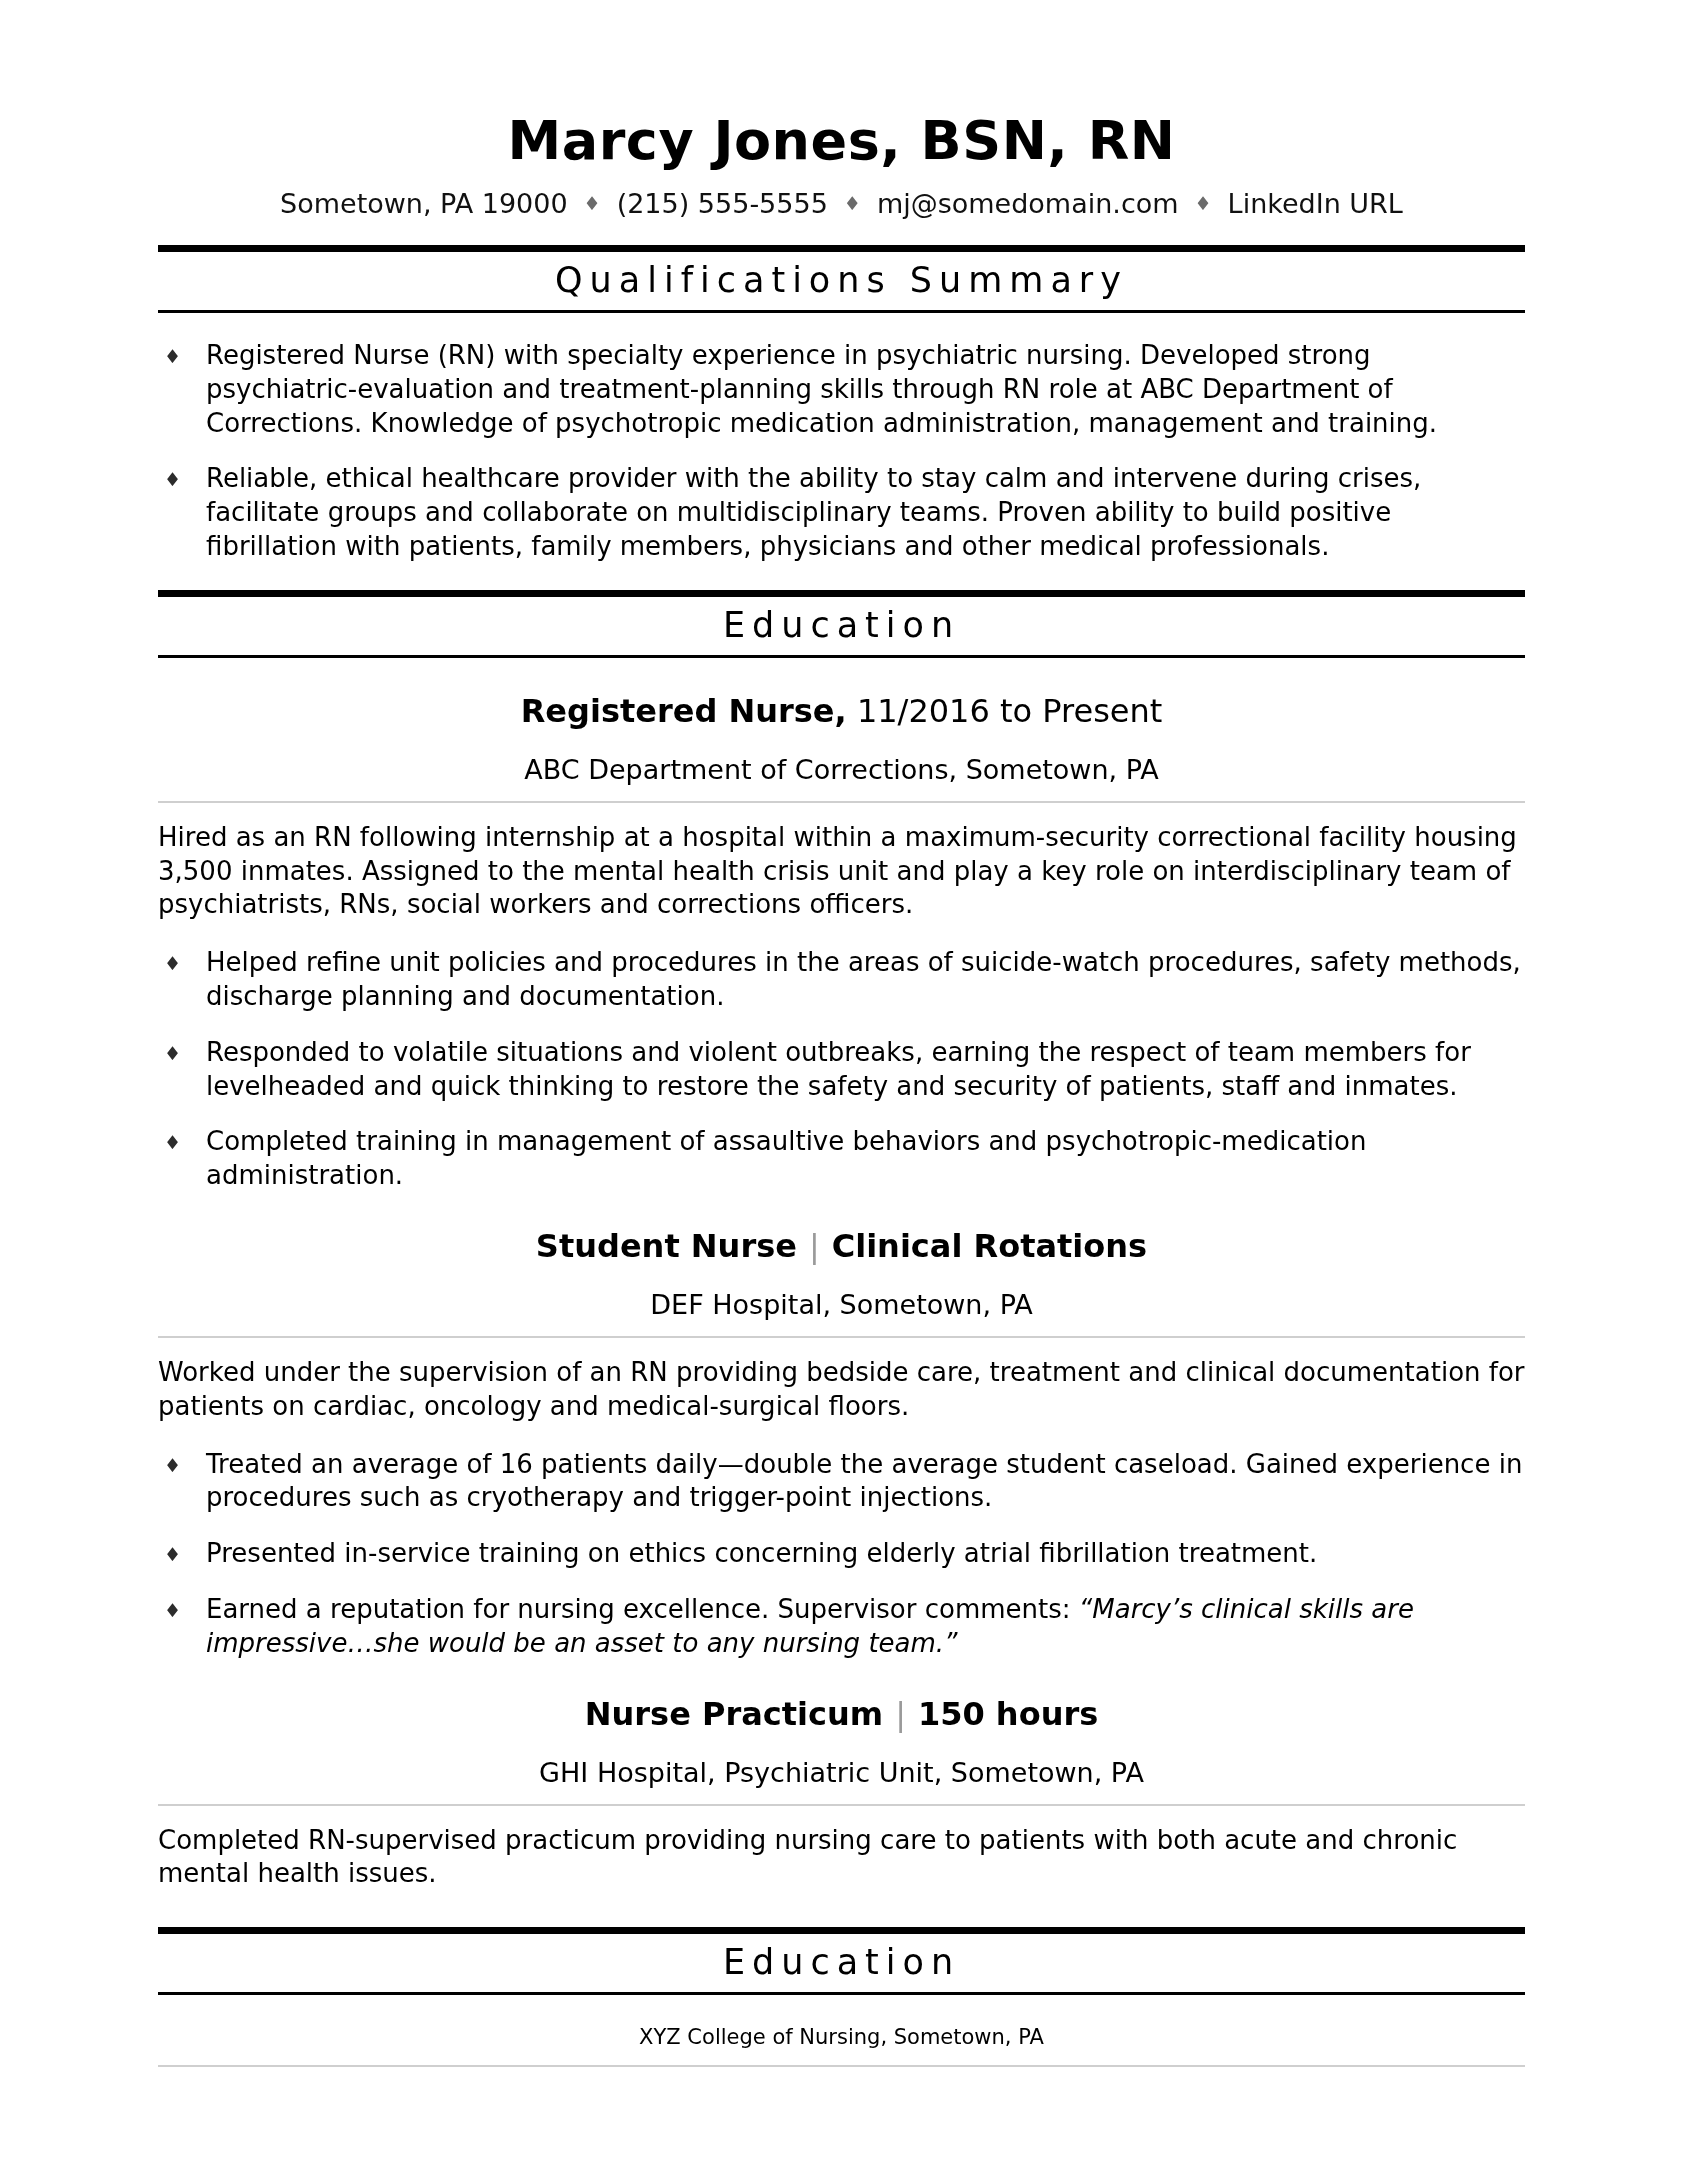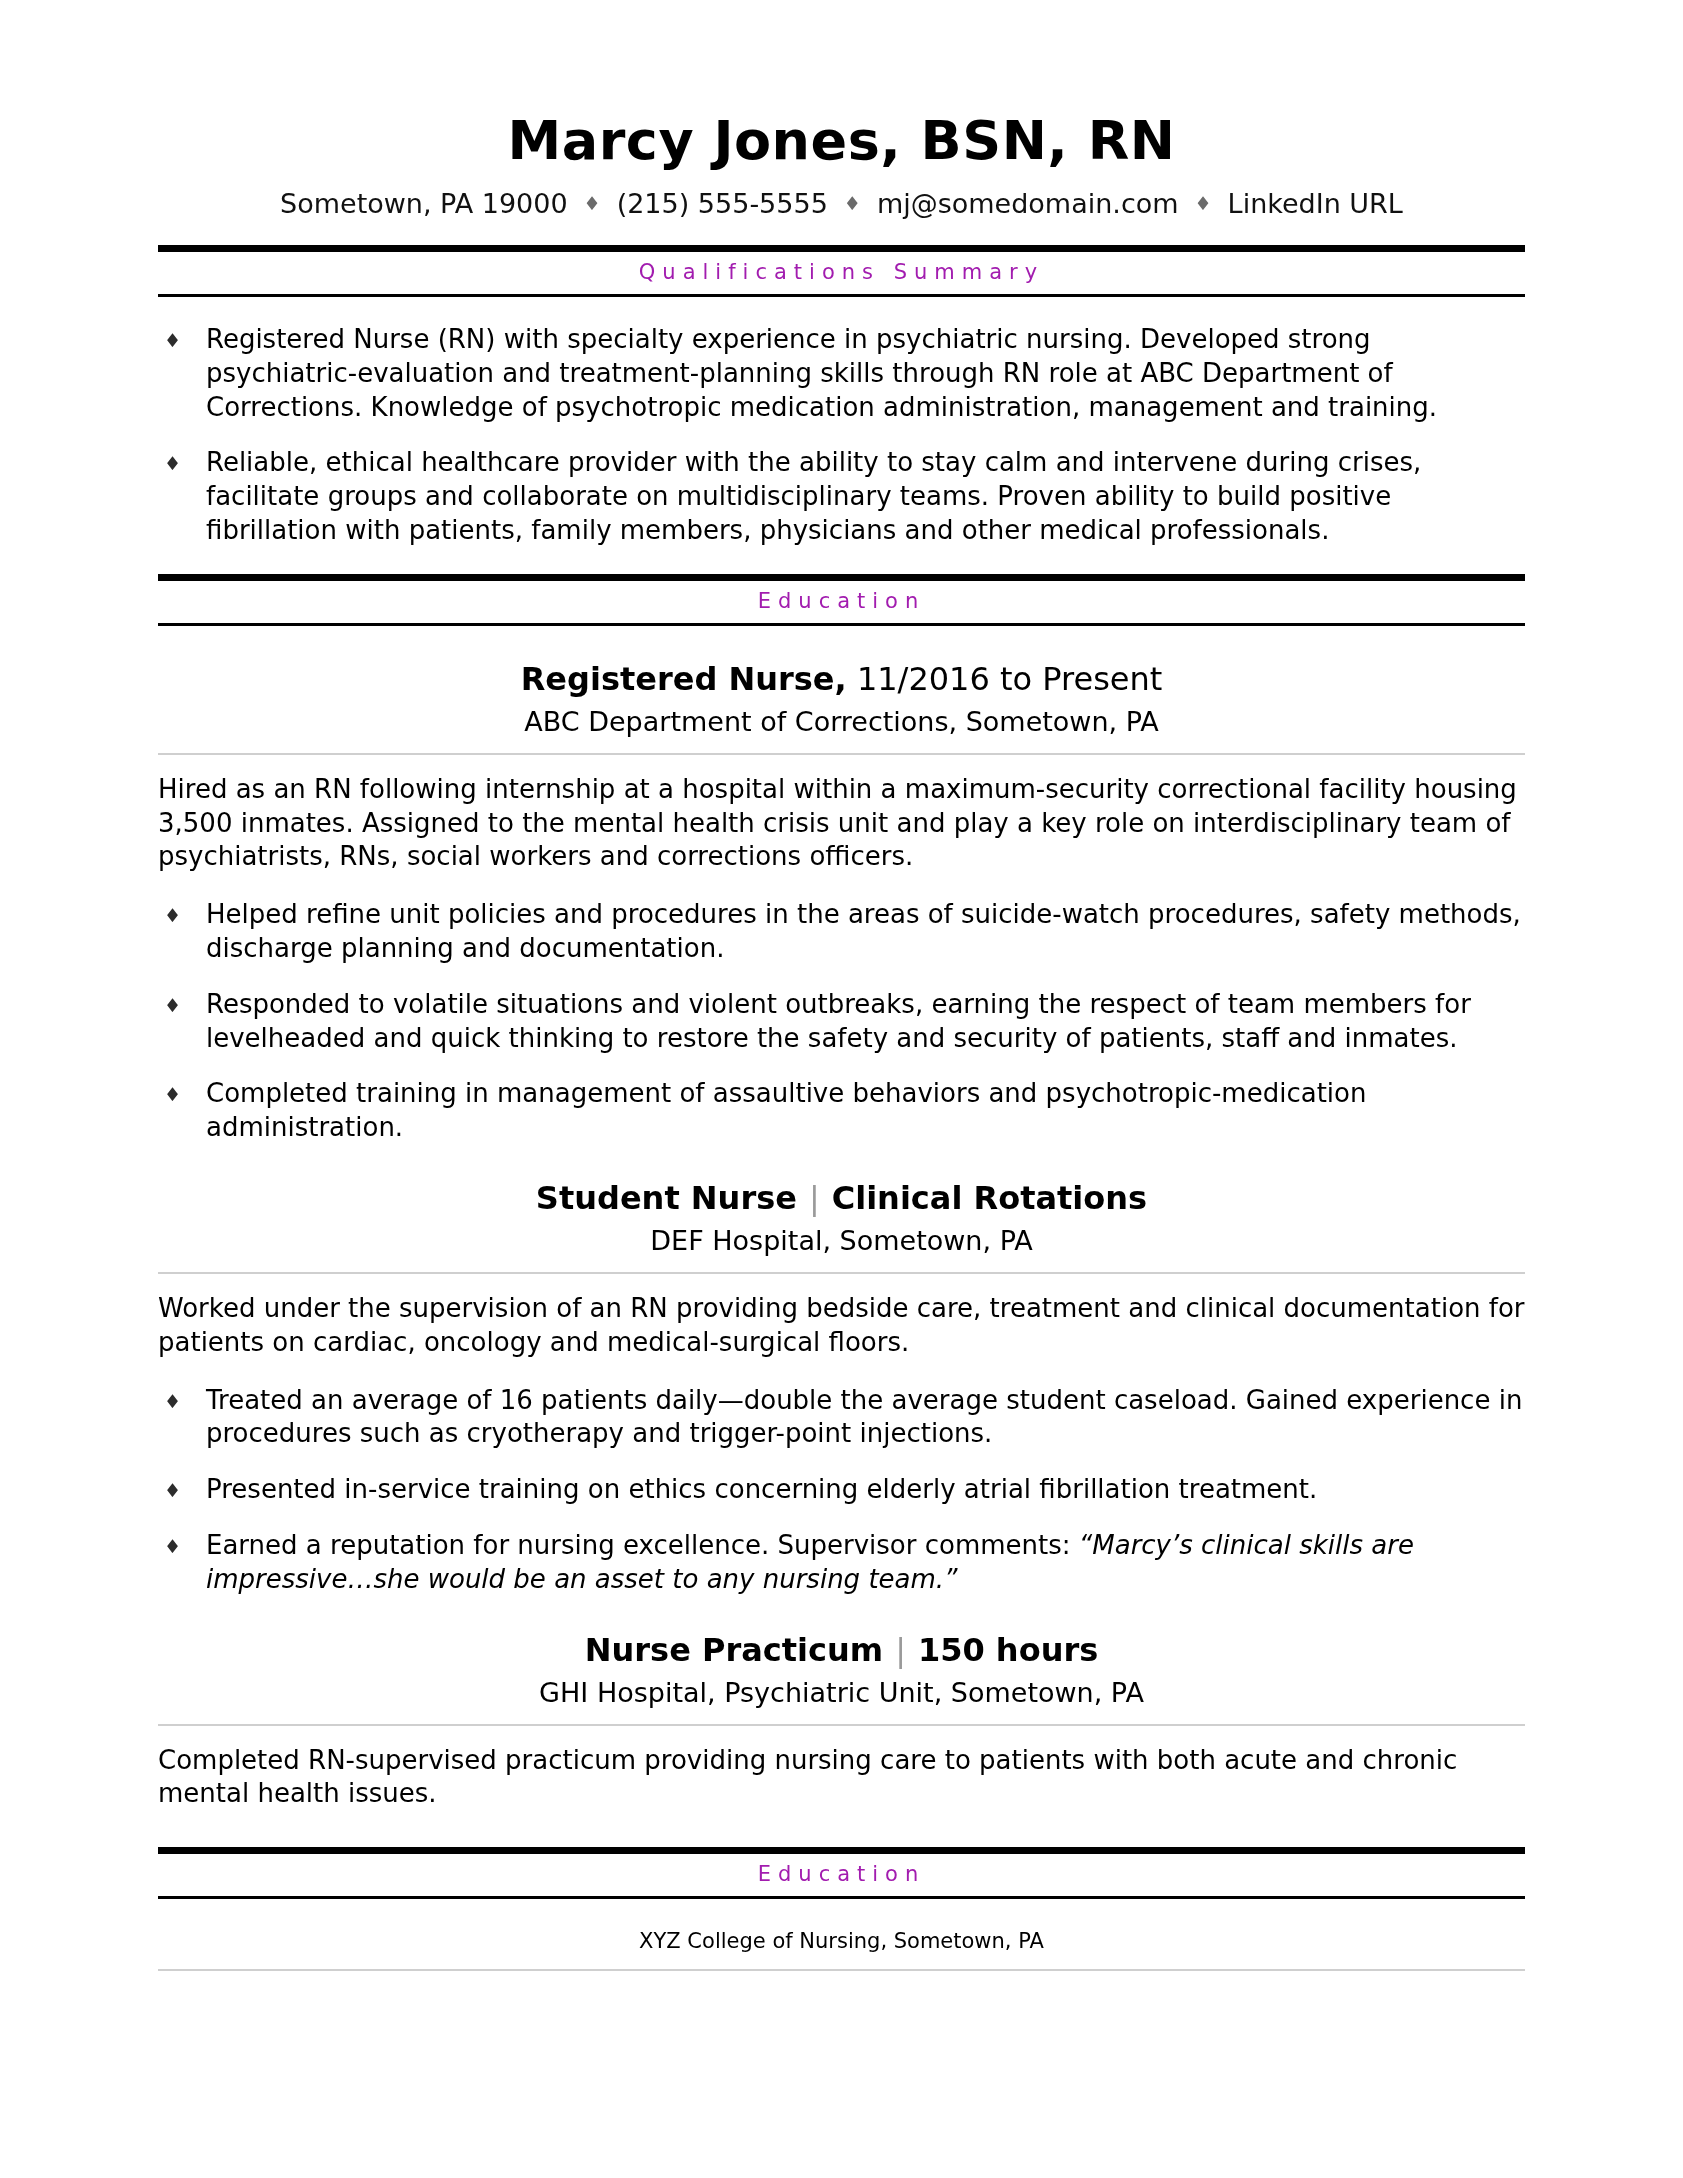--- a/index.html
+++ b/index.html
@@ -29,24 +29,24 @@
     font-size: 19px;
     margin: 0 16px;
     vertical-align: 3px;
   }
 
   .section-head { margin-top: 26px; }
   .rule-thick { border-top: 7px solid #000; }
   .rule-thin  { border-top: 3px solid #000; }
   .section-title {
     text-align: center;
-    font-size: 21px;
+    font-size: 35px;
     letter-spacing: 7px;
     padding: 8px 0 10px 0;
-    color: #a21caf;
+    color: #000000;
   }
 
   .bullet-list { list-style: none; margin-top: 26px; }
   .bullet {
     display: flex;
     font-size: 26px;
     line-height: 1.3;
     margin-bottom: 22px;
   }
   .bullet .marker {
@@ -62,21 +62,21 @@
   .job { margin-top: 34px; }
   .job-title {
     text-align: center;
     font-size: 32px;
   }
   .job-title .bold { font-weight: bold; }
   .job-title .pipe { color: #9a9a9a; font-weight: normal; margin: 0 12px; }
   .job-sub {
     text-align: center;
     font-size: 27px;
-    margin-top: 8px;
+    margin-top: 24px;
   }
   .light-rule {
     border-top: 2px solid #cfcfcf;
     margin: 16px 0 18px 0;
   }
   .job-summary {
     font-size: 26px;
     line-height: 1.3;
   }
   .job .bullet-list { margin-top: 24px; }

